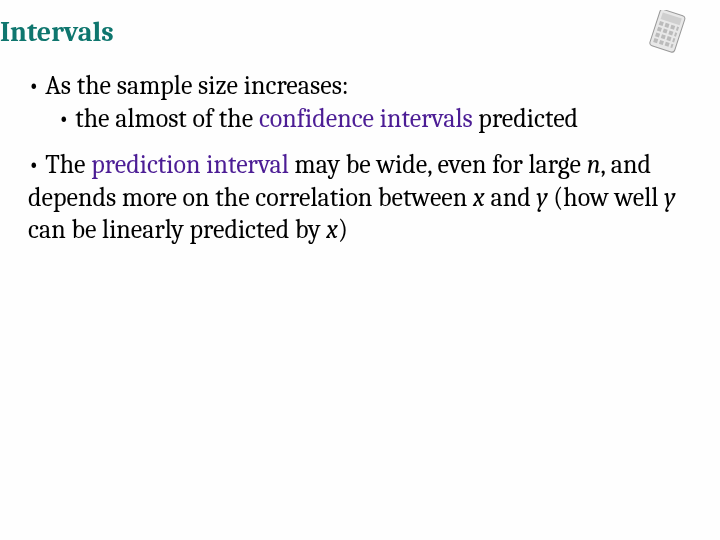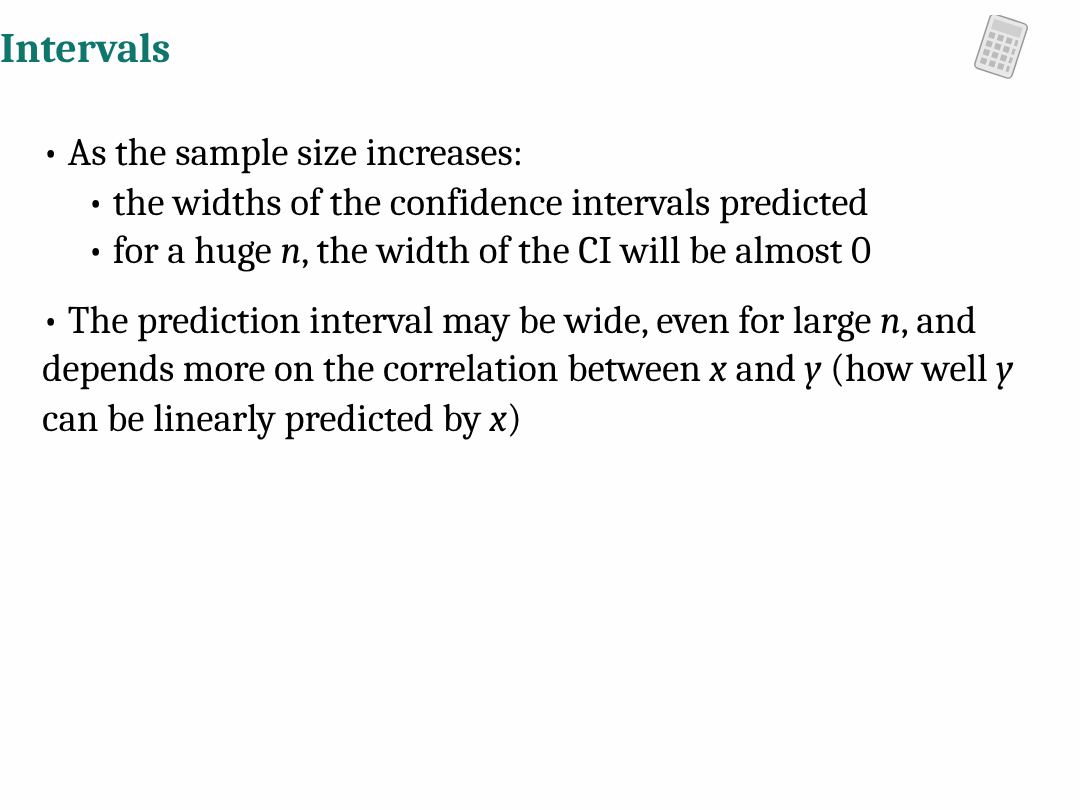--- a/index.html
+++ b/index.html
@@ -26,30 +26,30 @@
     width: 56px;
     height: 44px;
   }
   .content {
     padding: 18px 28px 0 28px;
     font-size: 26px;
     color: #000;
     line-height: 1.25;
   }
   .bullet-l1 {
-    margin-top: 16px;
+    margin-top: 0;
   }
   .bullet-l2 {
     padding-left: 30px;
   }
   .para2 {
     margin-top: 14px;
   }
   .highlight {
-    color: #000000;
+    color: #4c1d95;
   }
   .ital { font-style: italic; }
 </style>
 </head>
 <body>
 
 <div class="calc-icon">
   <svg viewBox="0 0 56 44">
     <g transform="rotate(18 28 22)">
       <rect x="14" y="2" width="26" height="38" rx="3" fill="#e8e8e8" stroke="#999" stroke-width="1"></rect>
@@ -72,18 +72,17 @@
         <rect x="35" y="32" width="2" height="4" fill="#bbb"></rect>
     </g>
   </svg>
 </div>
 
 <div class="title">Intervals</div>
 
 <div class="content">
 
   <div class="bullet-l1">• As the sample size increases:</div>
-  <div class="bullet-l2"><span>• the widths of the </span><span class="highlight">confidence intervals</span><span> predicted</span></div>
-  <div class="bullet-l2"><span>• for a huge </span><span class="ital">n</span><span>, the width of the CI will be almost 0</span></div>
+  <div class="bullet-l2"><span>• the almost of the </span><span class="highlight">confidence intervals</span><span> predicted</span></div>
 
   <div class="bullet-l1 para2"><span>• The </span><span class="highlight">prediction interval</span><span> may be wide, even for large </span><span class="ital">n</span><span>, and depends more on the correlation between </span><span class="ital">x</span><span> and </span><span class="ital">y</span><span> (how well </span><span class="ital">y</span><span> can be linearly predicted by </span><span class="ital">x</span><span>)</span></div>
 
 </div>
 
 </body></html>

